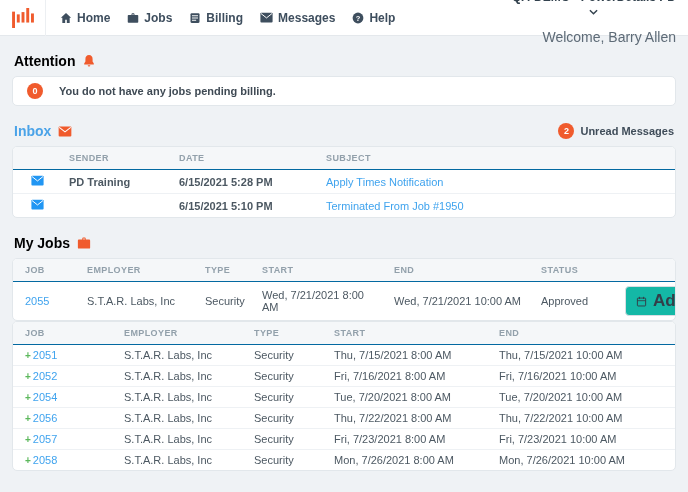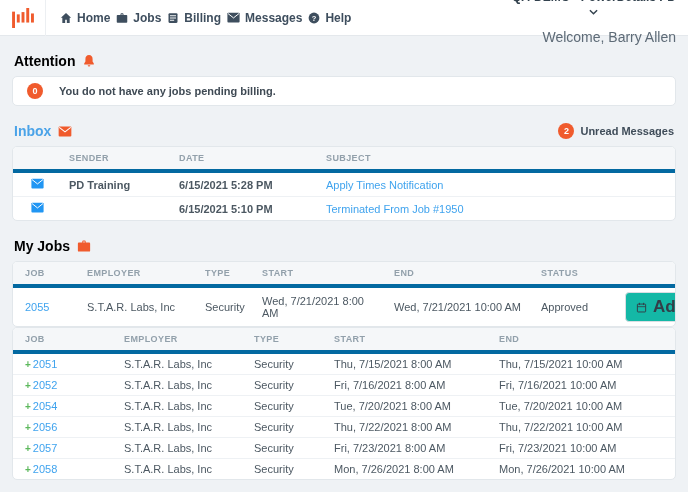--- a/index.html
+++ b/index.html
@@ -2,42 +2,42 @@
 <html><head>
 <meta charset="utf-8">
 <style>
   * { margin:0; padding:0; box-sizing:border-box; }
   html,body { width:688px; background:#eff2f5; font-family:"Liberation Sans", sans-serif; color:#4c5862; }
   .page { width:688px; min-height:492px; background:#eff2f5; }
 
   
   .topbar { height:36px; background:#fff; border-bottom:1px solid #e4e8ec; display:flex; align-items:center; }
   .logo-box { width:46px; height:36px; display:flex; align-items:center; justify-content:center; border-right:1px solid #eceff2; }
-  .nav { display:flex; align-items:center; gap:6px; padding-left:14px; flex:1; }
+  .nav { display:flex; align-items:center; gap:17px; padding-left:14px; flex:1; }
   .nav-item { display:flex; align-items:center; gap:5px; font-size:12px; font-weight:700; color:#3e4e5e; cursor:pointer; }
   .nav-item svg { display:block; }
   .account { text-align:right; padding-right:12px; }
   .account-name { font-size:12px; font-weight:700; color:#33424e; display:flex; align-items:center; gap:5px; justify-content:flex-end; cursor:pointer;flex-direction:column; }
   .account-welcome { font-size:14px; color:#5e6b77; margin-top:14px; }
 
   
   .content { padding:0 12px; }
   .sec-head { display:flex; align-items:center; margin:17px 2px 7px; }
   .sec-title { font-size:14px; font-weight:600; color:#000000; display:flex; align-items:center; gap:7px; }
   .sec-title.blue { color:#4aa3e8; }
   .sec-right { margin-left:auto; display:flex; align-items:center; gap:6px; font-size:11px; font-weight:700; color:#3f4c59; }
 
   .panel { background:#fff; border:1px solid #e2e7eb; border-radius:5px; overflow:hidden; }
 
   .badge { width:16px; height:16px; border-radius:50%; background:#f05b2d; color:#fff; font-size:9px; font-weight:700; display:inline-flex; align-items:center; justify-content:center; flex:0 0 auto; }
 
   .attn-body { display:flex; align-items:center; gap:16px; padding:6px 14px; font-size:11px; font-weight:600; color:#3f4a54; }
 
   table { width:100%; border-collapse:collapse; table-layout:fixed; }
-  thead th { background:#f5f7f9; font-size:9px; font-weight:700; letter-spacing:.4px; color:#92a0ab; text-align:left; padding:6px 8px; border-bottom:4px solid #0369a1; }
+  thead th { background:#f5f7f9; font-size:9px; font-weight:700; letter-spacing:.4px; color:#92a0ab; text-align:left; padding:6px 8px; border-bottom:1px solid #0369a1; }
   tbody td { font-size:11px; color:#4c5862; padding:5px 8px; border-bottom:1px solid #eef1f4; vertical-align:middle; }
   tbody tr:last-child td { border-bottom:none; }
   .b { font-weight:700; }
   a.link { color:#3fa3ee; text-decoration:none; cursor:pointer; }
   a.link.b { font-weight:400; }
 
   .inbox-tbl td { padding:5px 8px; }
   .env-cell { text-align:center; }
 
   .myjobs-tbl tbody td { padding:4px 8px; height:32px; }

